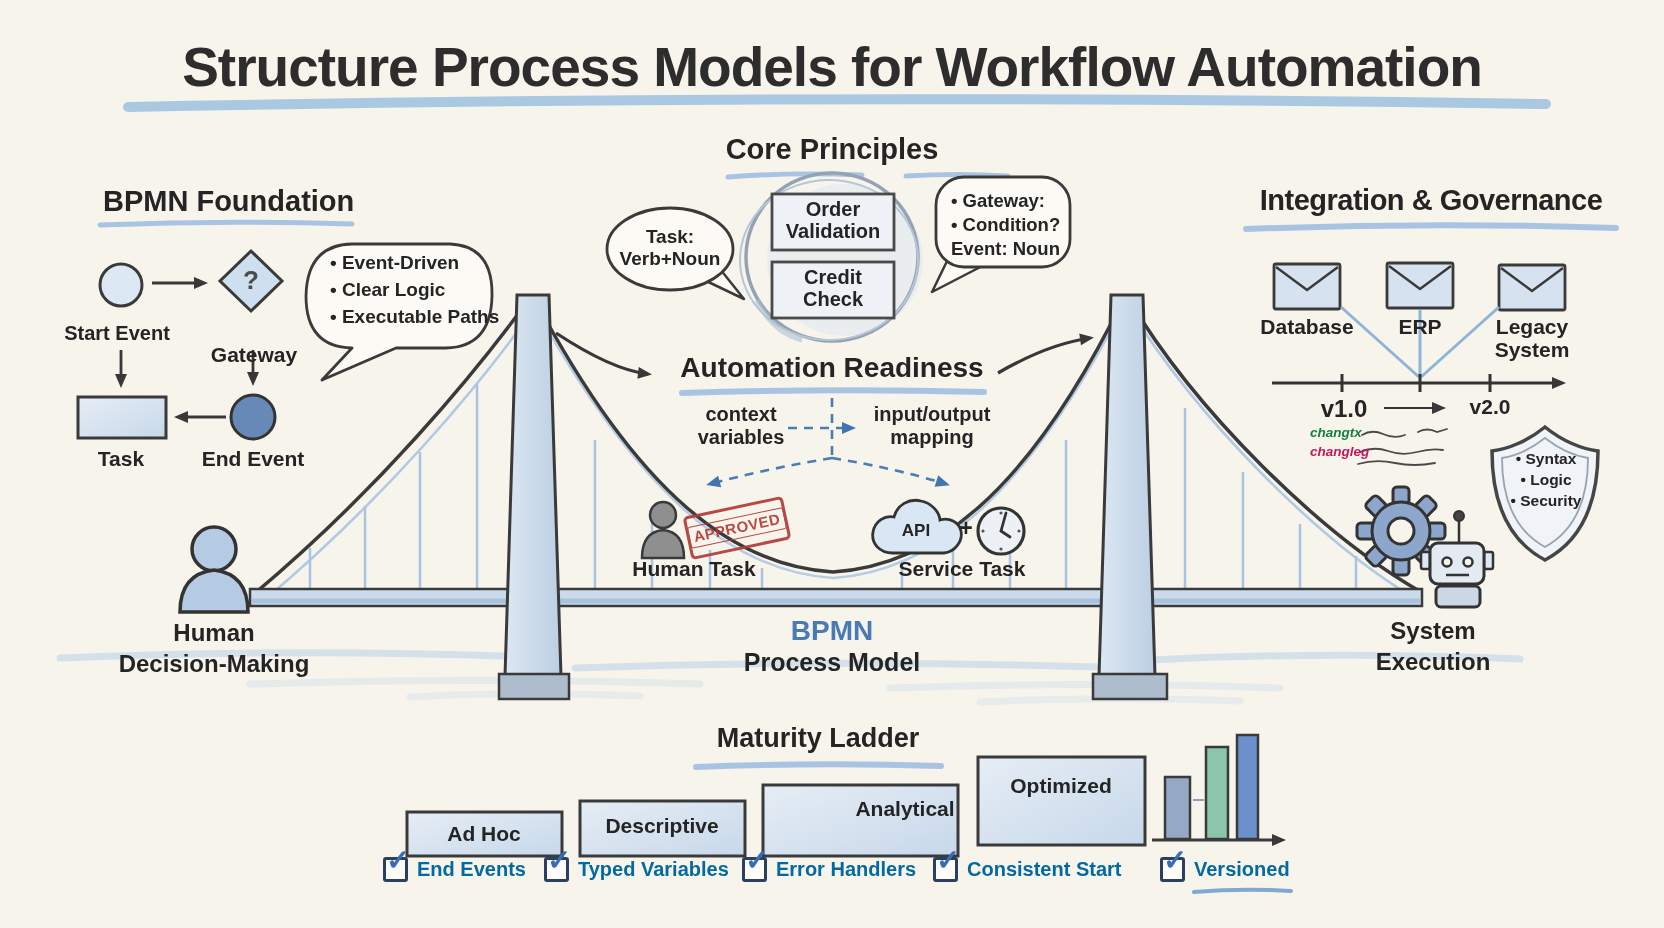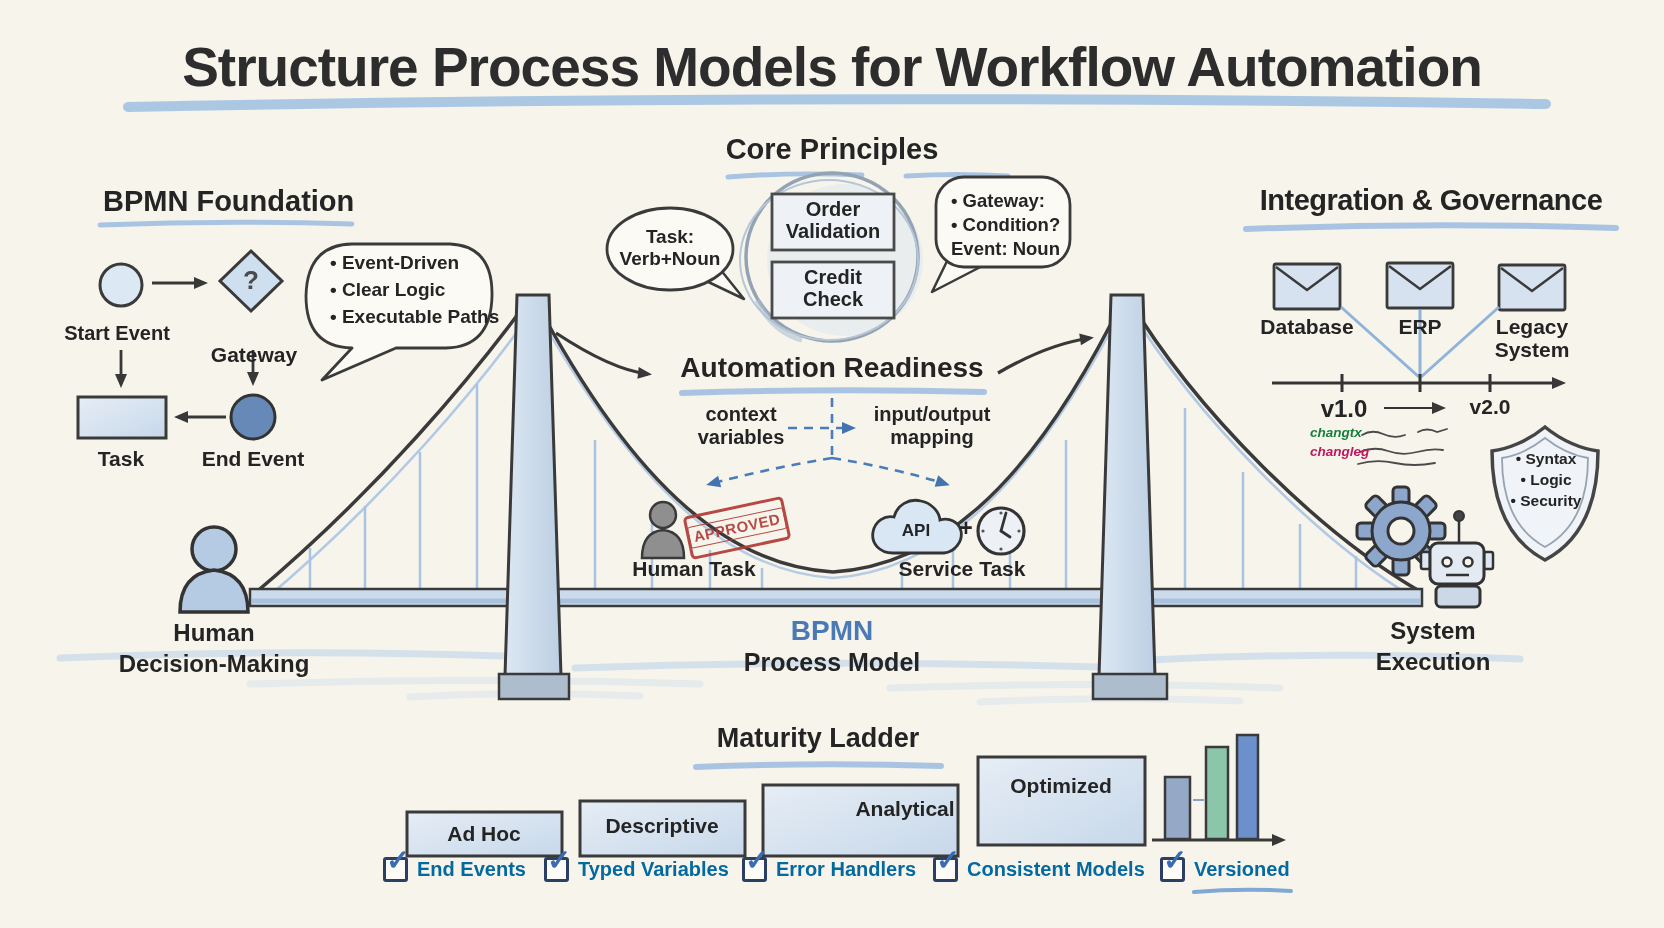--- a/index.html
+++ b/index.html
@@ -305,21 +305,21 @@
 <div class="chk" style="left:742px;">
   <span class="cbox">
         <span class="tick">✓</span>
       </span>
   <span class="clabel">Error Handlers</span>
 </div>
 <div class="chk" style="left:933px;">
   <span class="cbox">
         <span class="tick">✓</span>
       </span>
-  <span class="clabel">Consistent Models</span>
+  <span class="clabel">Consistent Start</span>
 </div>
 <div class="chk" style="left:1160px;">
   <span class="cbox">
         <span class="tick">✓</span>
       </span>
   <span class="clabel">Versioned</span>
 </div>
 
 </div>
 

